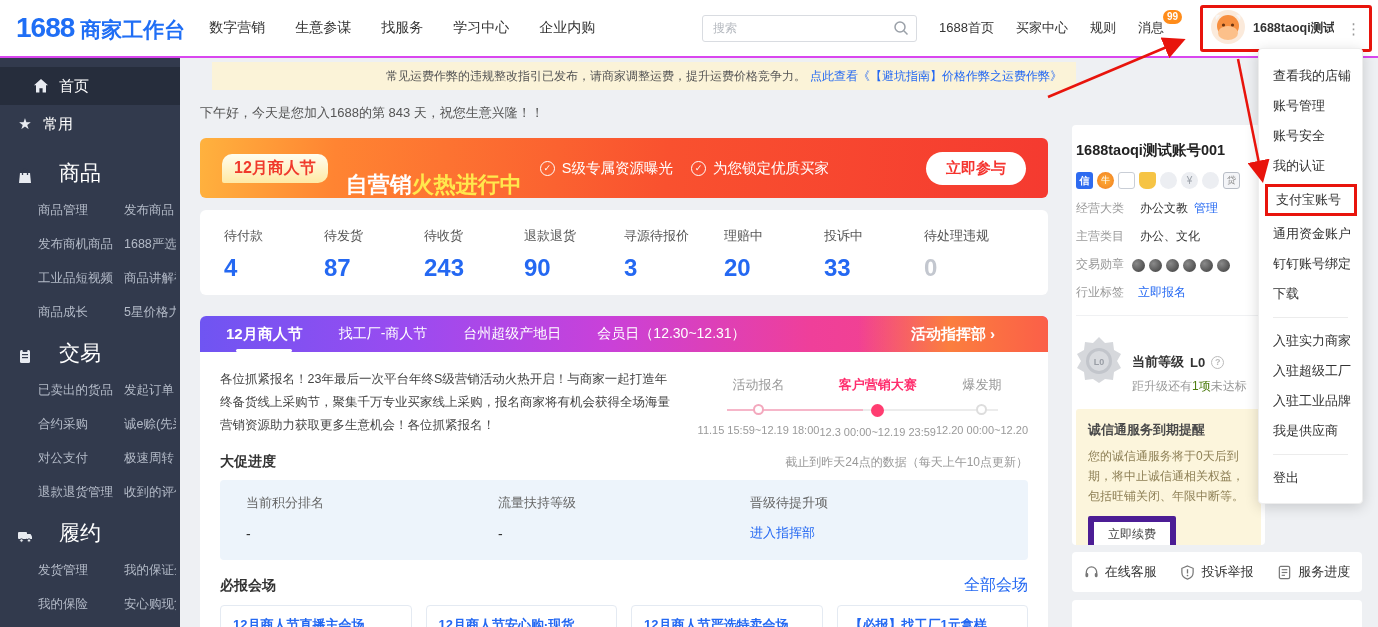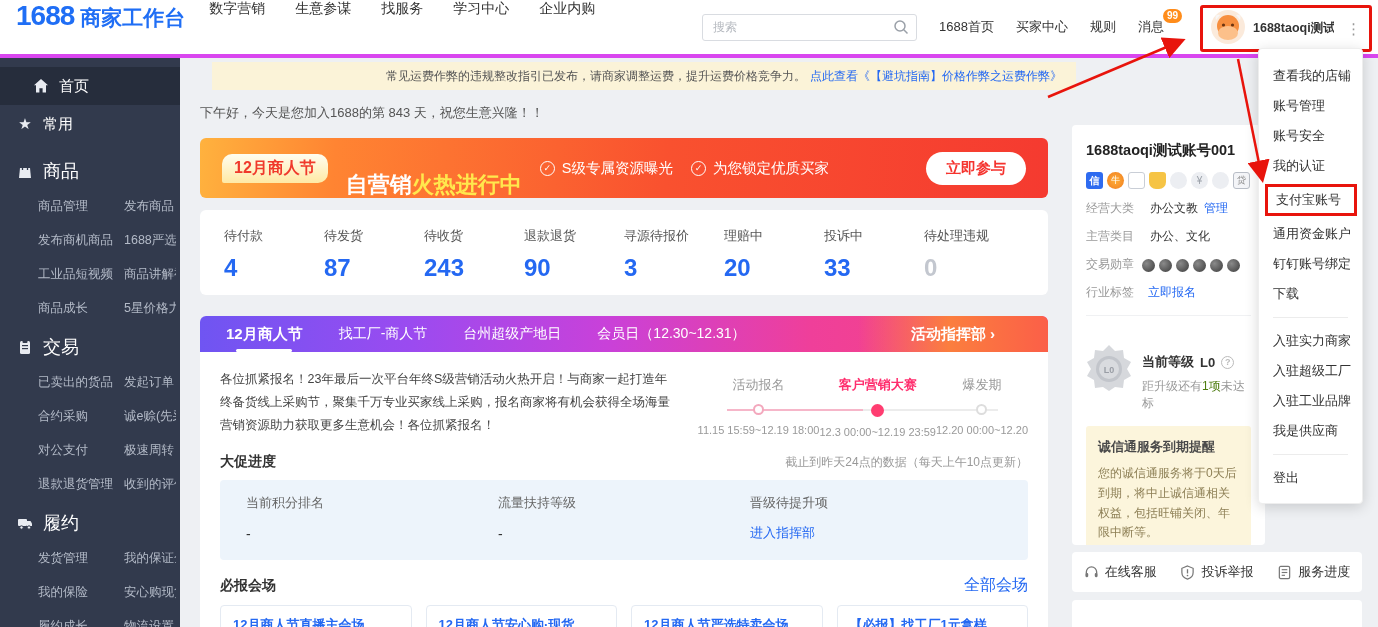--- a/index.html
+++ b/index.html
@@ -1,20 +1,20 @@
 <!DOCTYPE html>
 <html><head>
 <meta charset="utf-8">
 <style>
   * { margin:0; padding:0; box-sizing:border-box; }
   body { font-family:"Liberation Sans", sans-serif; }
   .page { position:relative; width:1378px; height:627px; overflow:hidden; background:#eef0f3; font-family:"Liberation Sans", sans-serif; }
 
   
-  .topbar { position:absolute; top:0; left:0; width:1378px; height:58px; background:#fff; display:flex; padding:0 16px; z-index:10; border-bottom:4px solid #d946ef; }
+  .topbar { position:absolute; top:0; left:0; width:1378px; height:58px; background:#fff; display:flex; align-items:center; padding:0 16px; z-index:10; border-bottom:2px solid #d946ef; }
   .logo { display:flex; align-items:baseline; margin-right:24px; cursor:pointer; }
   .logo-num { color:#1f6ef5; font-size:28px; font-weight:800; letter-spacing:-1px; }
   .logo-text { color:#1f6ef5; font-size:21px; font-weight:700; margin-left:6px; }
   .top-nav { display:flex; gap:30px; font-size:14px; color:#333; }
   .top-nav span { cursor:pointer; white-space:nowrap; }
   .top-right { display:flex; align-items:center; gap:22px; margin-left:auto; margin-right:198px; }
   .search-box { position:relative; width:215px; }
   .search-box input { width:100%; height:27px; border:1px solid #d9dce1; border-radius:3px; padding:0 30px 0 10px; font-size:12px; color:#333; background:#fff; outline:none; font-family:"Liberation Sans",sans-serif; }
   .search-box input::placeholder { color:#b6bac0; }
   .search-ico { position:absolute; right:8px; top:5px; }
@@ -22,21 +22,21 @@
   .msg-badge { position:absolute; top:-9px; right:-18px; background:#ff8c1a; color:#fff; font-size:10px; line-height:14px; border-radius:8px; padding:0 4px; font-weight:700; }
   .acc-chip { position:absolute; right:6px; top:5px; width:172px; height:47px; border:3px solid #e8140c; border-radius:3px; background:#fff; display:flex; align-items:center; gap:8px; padding:0 4px 0 8px; cursor:pointer; }
   .acc-chip-name { font-size:12.5px; font-weight:700; color:#333; white-space:nowrap; overflow:hidden; }
   .kebab { color:#999; font-size:15px; margin-left:auto; padding:0 4px; }
 
   
   .sidebar { position:absolute; left:0; top:58px; width:180px; height:569px; background:#323a4d; overflow:hidden; z-index:5; }
   .side-item { display:flex; align-items:center; gap:10px; height:38px; padding-left:17px; color:#fff; font-size:15px; cursor:pointer; }
   .side-item.active { background:#262d3c; }
   .side-item:first-child { margin-top:9px;padding-left:33px; }
-  .side-head { display:flex; align-items:center; gap:10px; padding-left:17px; color:#fff; font-size:18px; margin-top:16px; cursor:pointer; }
+  .side-head { display:flex; align-items:center; gap:26px; padding-left:17px; color:#fff; font-size:21px; margin-top:16px; cursor:pointer; }
   .side-grid { display:grid; grid-template-columns:86px auto; row-gap:17px; padding:15px 4px 2px 38px; font-size:12.5px; color:#b4bbc8; }
   .side-grid span { cursor:pointer; white-space:nowrap; overflow:hidden; }
   .sico { width:16px; height:16px; flex:0 0 16px; color:#e8ebf1; }
   .star-glyph { color:#e8ebf1; font-size:15px; width:16px; text-align:center; }
 
   
   .main { position:absolute; left:180px; top:58px; width:1198px; height:569px; background:#eef0f3; }
   .notice { position:absolute; left:32px; top:4px; width:864px; height:28px; background:#fbf3d8; display:flex; align-items:center; justify-content:flex-end; padding-right:14px; font-size:12px; color:#555; white-space:nowrap; overflow:hidden; }
   .notice a { color:#2468f2; text-decoration:none; margin-left:4px; cursor:pointer; }
   .greeting { position:absolute; left:20px; top:46px; font-size:13px; color:#555; }
@@ -81,21 +81,21 @@
   .progress-panel { margin-top:9px; background:#edf4fb; border-radius:4px; display:flex; padding:14px 26px 18px; }
   .pp-col { flex:1; }
   .pp-label { font-size:13px; color:#666; }
   .pp-value { font-size:14px; color:#333; margin-top:14px; }
   .pp-link { font-size:13px; color:#2468f2; margin-top:12px; cursor:pointer; }
   .venues { margin-top:9px; display:grid; grid-template-columns:repeat(4,1fr); gap:14px; }
   .vcard { background:#fff; border:1px solid #e4eaf2; border-radius:4px; padding:10px 12px; cursor:pointer; }
   .vtitle { font-size:13px; font-weight:700; color:#2468f2; white-space:nowrap; overflow:hidden; text-overflow:ellipsis; }
 
   
-  .account { position:absolute; left:892px; top:67px; width:193px; height:420px; background:#fff; border-radius:4px; padding:16px 14px; overflow:hidden; }
+  .account { position:absolute; left:892px; top:67px; width:193px; height:420px; background:#fff; border-radius:4px; padding:16px 4px; overflow:hidden; }
   .acc-name { font-size:14.5px; font-weight:800; color:#222; white-space:nowrap; }
   .acc-badges { display:flex; gap:4px; margin-top:12px; }
   .abadge { width:17px; height:17px; display:grid; place-items:center; font-size:10px; }
   .b-xin { background:#2e6bf0; color:#fff; border-radius:3px; font-weight:700; }
   .b-niu { background:radial-gradient(#ffb03a,#f07c1e); color:#fff; border-radius:50%; font-size:9px; }
   .b-phone { border:1px solid #c9ced6; border-radius:3px; background:#fff; }
   .b-shield { background:#f6c445; border-radius:3px 3px 7px 7px; }
   .b-gray { background:#eceef2; color:#9aa0a8; border-radius:50%; }
   .b-dai { border:1px solid #b9bec7; color:#888; border-radius:3px; background:#f4f5f8; font-size:9px; }
   .acc-row { margin-top:11px; font-size:12px; white-space:nowrap; overflow:hidden; display:flex; align-items:center; }

